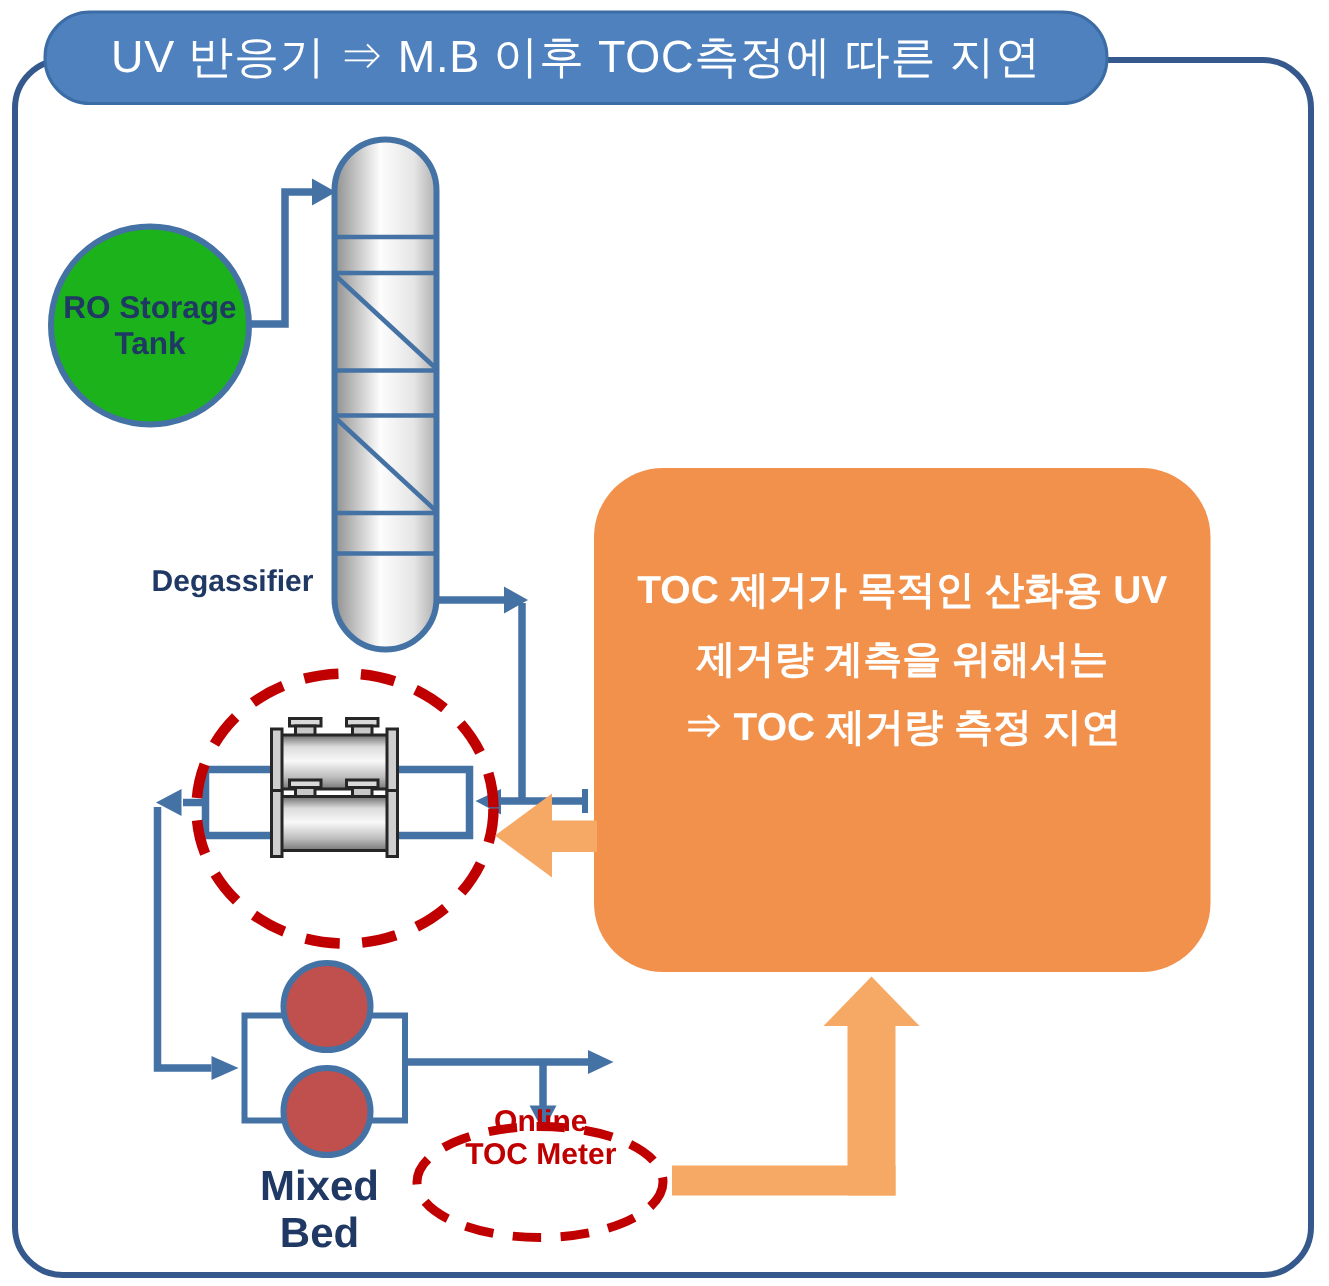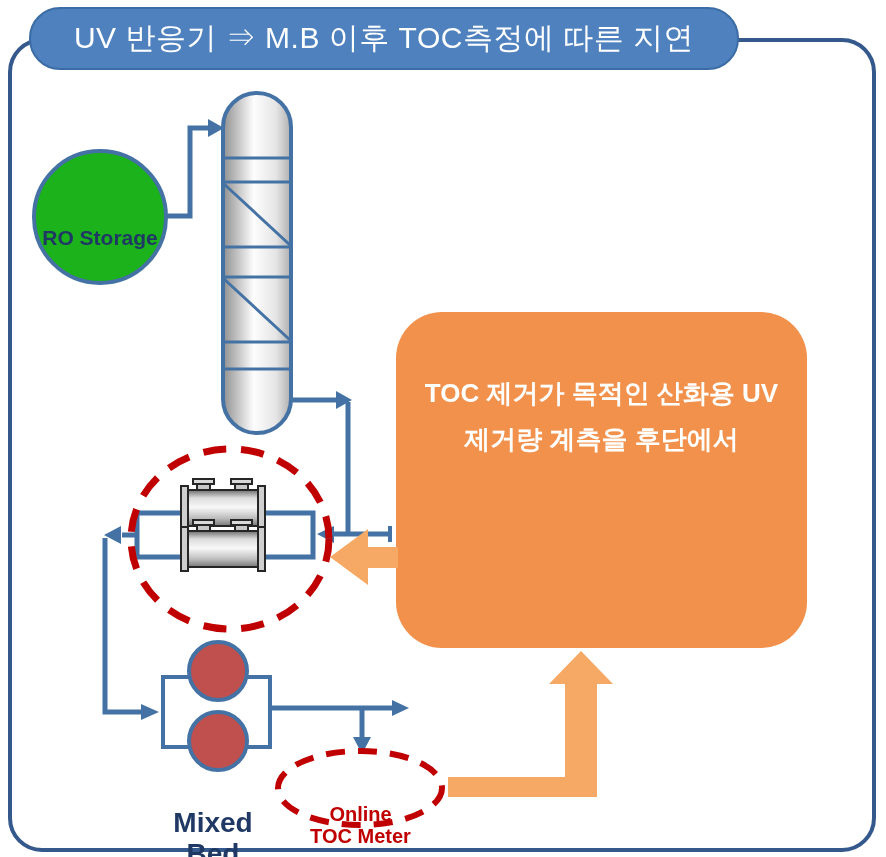--- a/index.html
+++ b/index.html
@@ -12,35 +12,34 @@
     padding-left:21px;
   }
   #diagram-svg{position:absolute;left:0;top:0;}
   .label{
     position:absolute;
     text-align:center;
     color:#1F3864;
     font-weight:bold;
     line-height:1.12;
     white-space:nowrap;
-    margin-top:32px;
   }
   .label div{white-space:nowrap;}
   #title-banner-text{
     position:absolute;
     left:30px;top:8px;width:708px;height:61px;
     display:flex;align-items:center;justify-content:center;
     color:#ffffff;font-size:30px;font-weight:400;
     letter-spacing:0.5px;
   }
   #ro-tank-label{left:30px;top:194px;width:140px;font-size:21px;}
   #degassifier-label{left:80px;top:377px;width:150px;font-size:20px;}
   #uv-label{left:161px;top:580px;width:130px;font-size:24px;}
   #mixedbed-label{left:153px;top:775px;width:120px;font-size:28px;}
-  #tocmeter-label{left:293px;top:771px;width:135px;font-size:20px;color:#C00000;}
+  #tocmeter-label{left:293px;top:737px;width:135px;font-size:20px;color:#C00000;}
   #callout-text{
     position:absolute;left:408px;top:371px;width:387px;
     display:flex;flex-direction:column;
   }
   #callout-text .callout-line{
     height:45.5px;display:flex;align-items:center;justify-content:center;
     color:#ffffff;font-size:26px;font-weight:bold;white-space:nowrap;
   }
 </style>
 </head>
@@ -149,34 +148,37 @@
     <polygon points="549,684 613,684 581,651"></polygon>
   </g>
 
   <ellipse cx="360" cy="788" rx="82" ry="37" fill="none" stroke="#C00000" stroke-width="6" stroke-dasharray="19 13"></ellipse>
 </svg>
 
 <div id="title-banner-text">UV 반응기 ⇒ M.B 이후 TOC측정에 따른 지연</div>
 
 <div id="ro-tank-label" class="label">
   <div>RO Storage</div>
+  <div>Tank</div>
 </div>
 
 <div id="degassifier-label" class="label">
+  <div>Degassifier</div>
 </div>
 
 
 <div id="mixedbed-label" class="label">
   <div>Mixed</div>
   <div>Bed</div>
 </div>
 
 <div id="tocmeter-label" class="label">
   <div>Online</div>
   <div>TOC Meter</div>
 </div>
 
 <div id="callout-text">
   <div class="callout-line">TOC 제거가 목적인 산화용 UV</div>
-  <div class="callout-line">제거량 계측을 후단에서</div>
+  <div class="callout-line">제거량 계측을 위해서는</div>
+  <div class="callout-line">⇒ TOC 제거량 측정 지연</div>
 </div>
 
 </div>
 
 </body></html>

